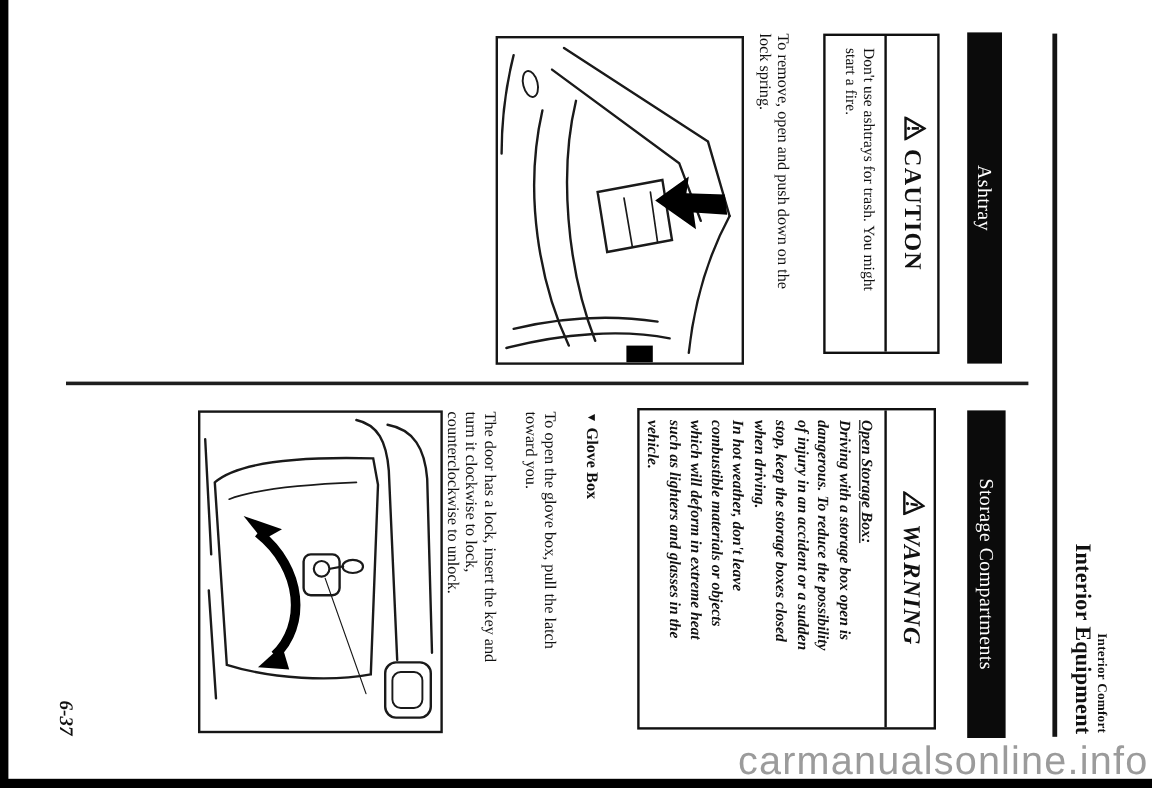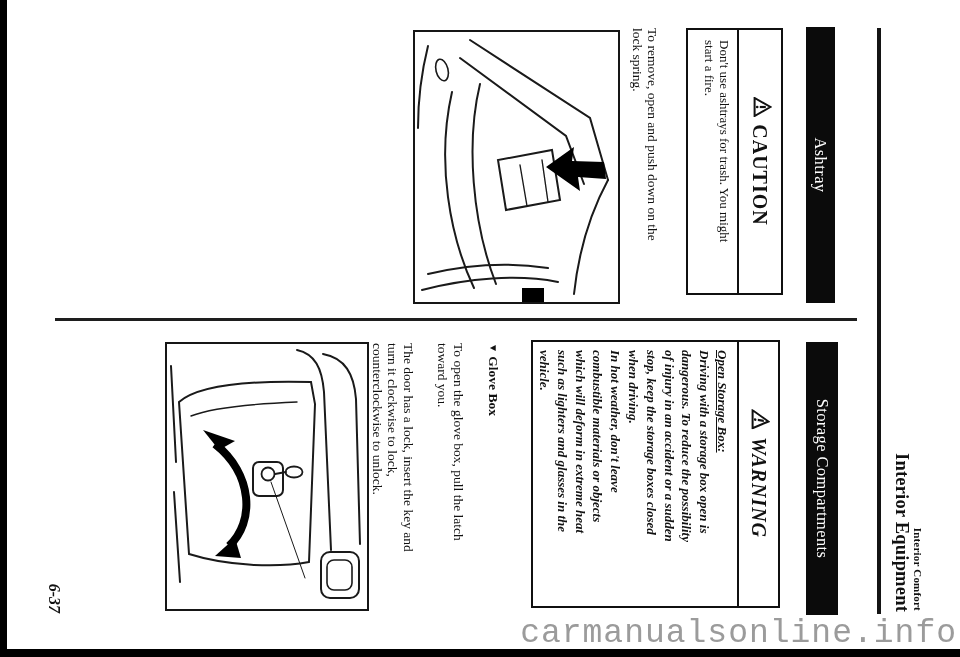--- a/index.html
+++ b/index.html
@@ -46,21 +46,21 @@
   .fig-ashtray{left:30px;top:340px;width:270px;height:203px;}
   .fig-glove{left:342px;top:591px;width:265px;height:200px;}
   .fig svg{display:block;width:100%;height:100%;}
   
   .pagenum{left:540px;top:897px;width:73px;text-align:right;
            font-weight:bold;font-style:italic;font-size:16px;}
   
   .edge-bottom{left:0;top:953px;width:657px;height:7px;background:#000;}
   .edge-right{left:649px;top:0;width:8px;height:960px;background:#000;}
   
-  .watermark{position:absolute;right:3px;top:615px;font-family:Liberation Mono, monospace;
+  .watermark{position:absolute;right:3px;top:615px;font-family:Liberation Sans, sans-serif;
              font-size:33px;color:#9b9b9b;letter-spacing:1px;z-index:5;}
 </style>
 </head>
 <body>
 
 <div class="stage">
   <div class="page">
 
     <div class="abs kicker">Interior Comfort</div>
     <div class="abs htitle">Interior Equipment</div>

